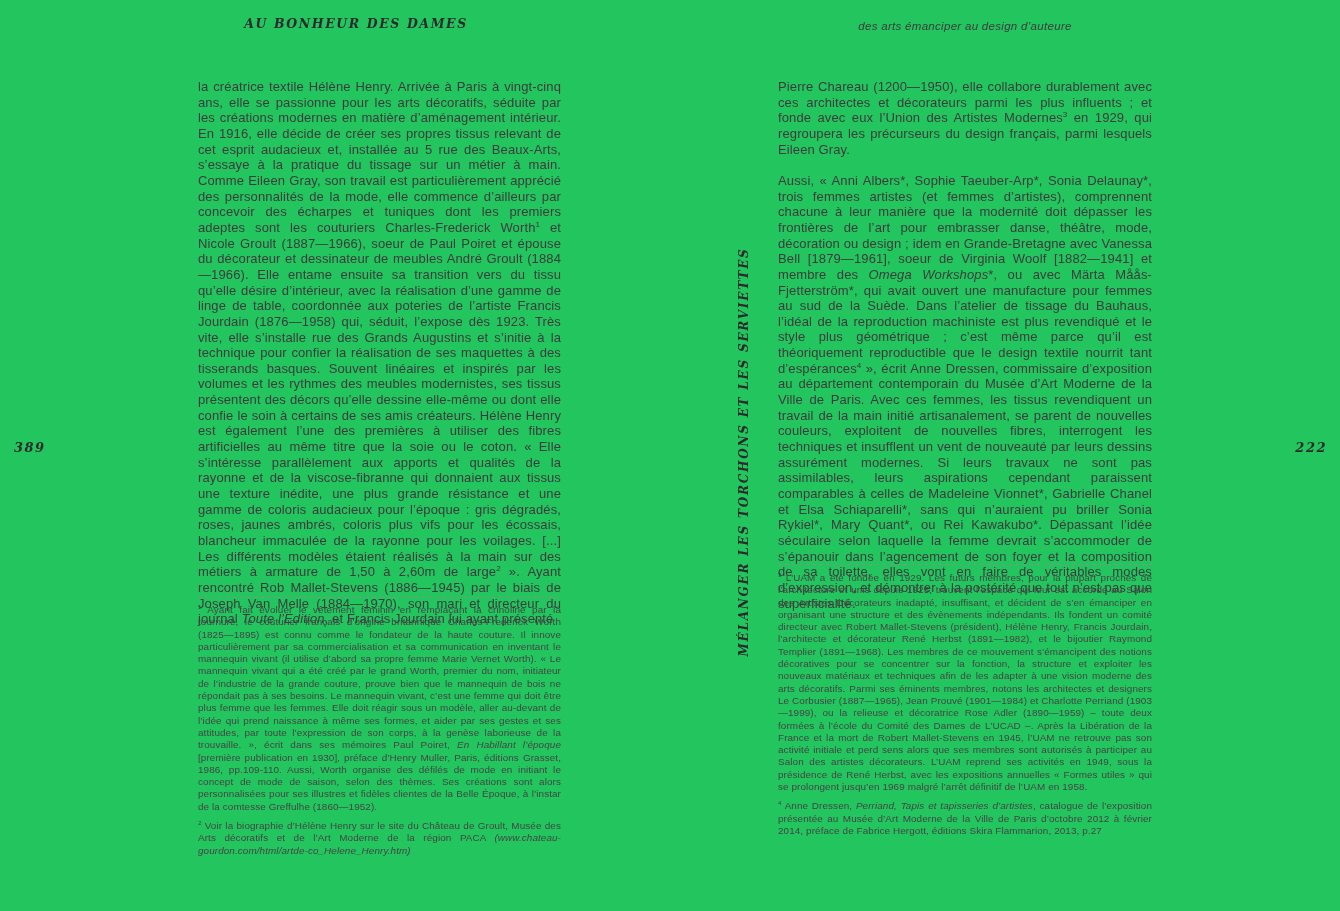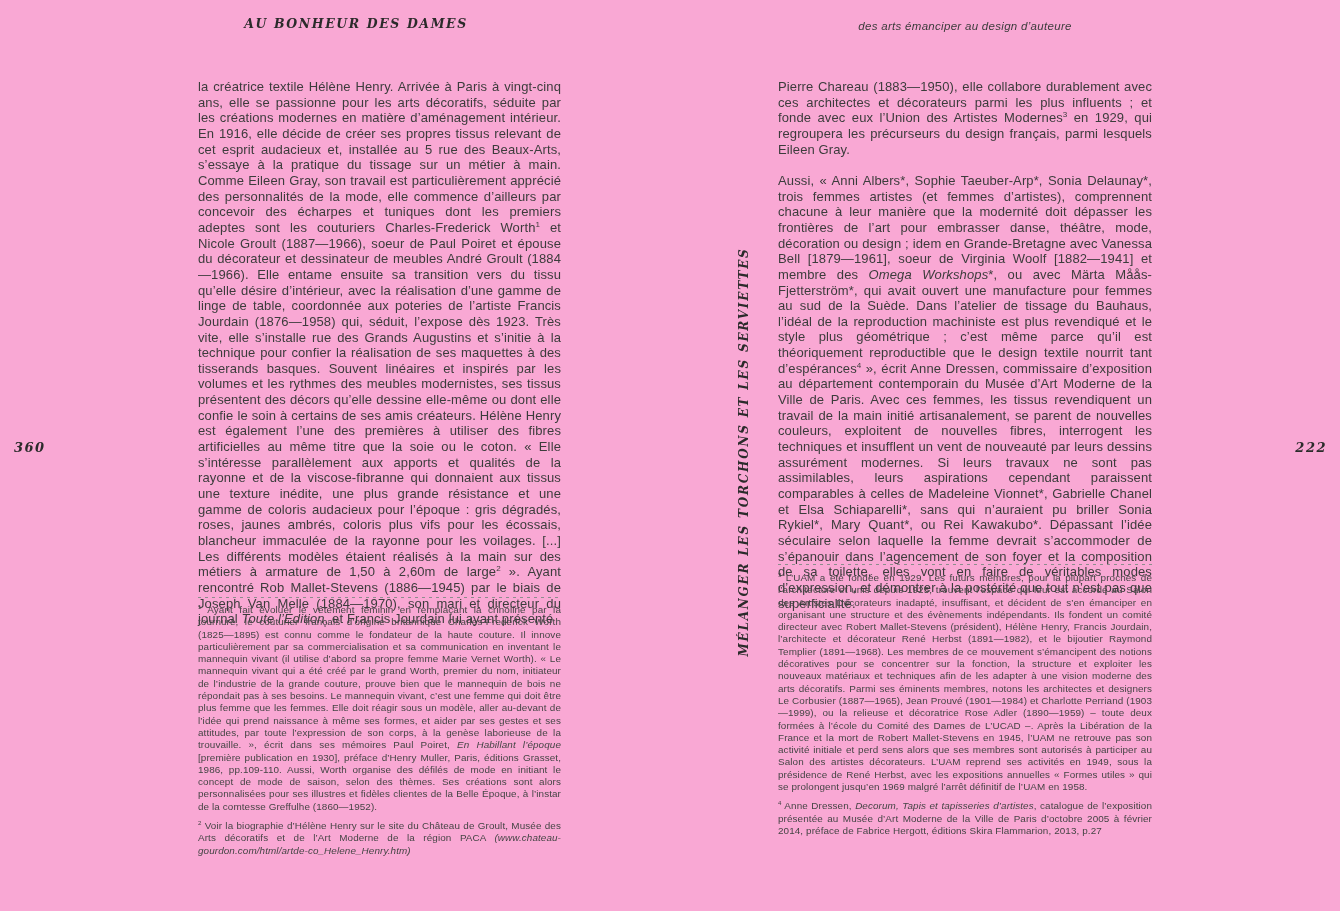--- a/index.html
+++ b/index.html
@@ -4,21 +4,21 @@
 <style>
   html, body {
     margin: 0;
     padding: 0;
     background: #ffffff;
   }
   .spread {
     position: relative;
     width: 1340px;
     height: 911px;
-    background: #f9a8d4;
+    background: #22c55e;
     overflow: hidden;
     font-family: "Liberation Sans", sans-serif;
     color: #3c3c3c;
   }
   .running-head-left {
     position: absolute;
     top: 16px;
     left: 356px;
     transform: translateX(-50%);
     font-family: "DejaVu Serif", serif;
@@ -110,42 +110,42 @@
 </style>
 </head>
 <body>
 
 <div class="spread">
 
   <div class="running-head-left">AU BONHEUR DES DAMES</div>
 
   <div class="running-head-right">des arts émanciper au design d’auteure</div>
 
-  <div class="folio folio-left">360</div>
+  <div class="folio folio-left">389</div>
 
   <div class="folio folio-right">222</div>
 
   <div class="vertical-title">MÉLANGER LES TORCHONS ET LES SERVIETTES</div>
 
   <div class="column body-col col-left-body">
     <p><span>la créatrice textile Hélène Henry. Arrivée à Paris à vingt-cinq ans, elle se passionne pour les arts décoratifs, séduite par les créations modernes en matière d’aménagement intérieur. En 1916, elle décide de créer ses propres tissus relevant de cet esprit audacieux et, installée au 5 rue des Beaux-Arts, s’essaye à la pratique du tissage sur un métier à main. Comme Eileen Gray, son travail est particulièrement apprécié des personnalités de la mode, elle commence d’ailleurs par concevoir des écharpes et tuniques dont les premiers adeptes sont les couturiers Charles-Frederick Worth</span><sup>1</sup><span> et Nicole Groult (1887—1966), soeur de Paul Poiret et épouse du décorateur et dessinateur de meubles André Groult (1884—1966). Elle entame ensuite sa transition vers du tissu qu’elle désire d’intérieur, avec la réalisation d’une gamme de linge de table, coordonnée aux poteries de l’artiste Francis Jourdain (1876—1958) qui, séduit, l’expose dès 1923. Très vite, elle s’installe rue des Grands Augustins et s’initie à la technique pour confier la réalisation de ses maquettes à des tisserands basques. Souvent linéaires et inspirés par les volumes et les rythmes des meubles modernistes, ses tissus présentent des décors qu’elle dessine elle-même ou dont elle confie le soin à certains de ses amis créateurs. Hélène Henry est également l’une des premières à utiliser des fibres artificielles au même titre que la soie ou le coton. « Elle s’intéresse parallèlement aux apports et qualités de la rayonne et de la viscose-fibranne qui donnaient aux tissus une texture inédite, une plus grande résistance et une gamme de coloris audacieux pour l’époque : gris dégradés, roses, jaunes ambrés, coloris plus vifs pour les écossais, blancheur immaculée de la rayonne pour les voilages. [...] Les différents modèles étaient réalisés à la main sur des métiers à armature de 1,50 à 2,60m de large</span><sup>2</sup><span> ». Ayant rencontré Rob Mallet-Stevens (1886—1945) par le biais de Joseph Van Melle (1884—1970), son mari et directeur du journal </span><span class="it">Toute l’Edition</span><span>, et Francis Jourdain lui ayant présenté</span></p>
   </div>
 
   <div class="separator sep-left"></div>
 
   <div class="column footnote-col col-left-foot">
     <p><sup>1</sup><span> Ayant fait évoluer le vêtement féminin en remplaçant la crinoline par la tournure, le couturier français d’origine britannique Charles-Frederick Worth (1825—1895) est connu comme le fondateur de la haute couture. Il innove particulièrement par sa commercialisation et sa communication en inventant le mannequin vivant (il utilise d’abord sa propre femme Marie Vernet Worth). « Le mannequin vivant qui a été créé par le grand Worth, premier du nom, initiateur de l’industrie de la grande couture, prouve bien que le mannequin de bois ne répondait pas à ses besoins. Le mannequin vivant, c’est une femme qui doit être plus femme que les femmes. Elle doit réagir sous un modèle, aller au-devant de l’idée qui prend naissance à même ses formes, et aider par ses gestes et ses attitudes, par toute l’expression de son corps, à la genèse laborieuse de la trouvaille. », écrit dans ses mémoires Paul Poiret, </span><span class="it">En Habillant l’époque</span><span> [première publication en 1930], préface d’Henry Muller, Paris, éditions Grasset, 1986, pp.109-110. Aussi, Worth organise des défilés de mode en initiant le concept de mode de saison, selon des thèmes. Ses créations sont alors personnalisées pour ses illustres et fidèles clientes de la Belle Époque, à l’instar de la comtesse Greffulhe (1860—1952).</span></p>
     <p><sup>2</sup><span> Voir la biographie d’Hélène Henry sur le site du Château de Groult, Musée des Arts décoratifs et de l’Art Moderne de la région PACA </span><span class="it">(www.chateau-gourdon.com/html/artde-co_Helene_Henry.htm)</span></p>
   </div>
 
   <div class="column body-col col-right-body">
-    <p><span>Pierre Chareau (1883—1950), elle collabore durablement avec ces architectes et décorateurs parmi les plus influents ; et fonde avec eux l’Union des Artistes Modernes</span><sup>3</sup><span> en 1929, qui regroupera les précurseurs du design français, parmi lesquels Eileen Gray.</span></p>
+    <p><span>Pierre Chareau (1200—1950), elle collabore durablement avec ces architectes et décorateurs parmi les plus influents ; et fonde avec eux l’Union des Artistes Modernes</span><sup>3</sup><span> en 1929, qui regroupera les précurseurs du design français, parmi lesquels Eileen Gray.</span></p>
     <p><span>Aussi, « Anni Albers*, Sophie Taeuber-Arp*, Sonia Delaunay*, trois femmes artistes (et femmes d’artistes), comprennent chacune à leur manière que la modernité doit dépasser les frontières de l’art pour embrasser danse, théâtre, mode, décoration ou design ; idem en Grande-Bretagne avec Vanessa Bell [1879—1961], soeur de Virginia Woolf [1882—1941] et membre des </span><span class="it">Omega Workshops</span><span>*, ou avec Märta Måås-Fjetterström*, qui avait ouvert une manufacture pour femmes au sud de la Suède. Dans l’atelier de tissage du Bauhaus, l’idéal de la reproduction machiniste est plus revendiqué et le style plus géométrique ; c’est même parce qu’il est théoriquement reproductible que le design textile nourrit tant d’espérances</span><sup>4</sup><span> », écrit Anne Dressen, commissaire d’exposition au département contemporain du Musée d’Art Moderne de la Ville de Paris. Avec ces femmes, les tissus revendiquent un travail de la main initié artisanalement, se parent de nouvelles couleurs, exploitent de nouvelles fibres, interrogent les techniques et insufflent un vent de nouveauté par leurs dessins assurément modernes. Si leurs travaux ne sont pas assimilables, leurs aspirations cependant paraissent comparables à celles de Madeleine Vionnet*, Gabrielle Chanel et Elsa Schiaparelli*, sans qui n’auraient pu briller Sonia Rykiel*, Mary Quant*, ou Rei Kawakubo*. Dépassant l’idée séculaire selon laquelle la femme devrait s’accommoder de s’épanouir dans l’agencement de son foyer et la composition de sa toilette, elles vont en faire de véritables modes d’expression, et démontrer à la postérité que tout n’est pas que superficialité.</span></p>
   </div>
 
   <div class="separator sep-right"></div>
 
   <div class="column footnote-col col-right-foot">
     <p><sup>3</sup><span> L’UAM a été fondée en 1929. Les futurs membres, pour la plupart proches de l’architecture et unis depuis 1925, trouvent l’espace qui leur est accordé au Salon des Artistes Décorateurs inadapté, insuffisant, et décident de s’en émanciper en organisant une structure et des évènements indépendants. Ils fondent un comité directeur avec Robert Mallet-Stevens (président), Hélène Henry, Francis Jourdain, l’architecte et décorateur René Herbst (1891—1982), et le bijoutier Raymond Templier (1891—1968). Les membres de ce mouvement s’émancipent des notions décoratives pour se concentrer sur la fonction, la structure et exploiter les nouveaux matériaux et techniques afin de les adapter à une vision moderne des arts décoratifs. Parmi ses éminents membres, notons les architectes et designers Le Corbusier (1887—1965), Jean Prouvé (1901—1984) et Charlotte Perriand (1903—1999), ou la relieuse et décoratrice Rose Adler (1890—1959) – toute deux formées à l’école du Comité des Dames de L’UCAD –. Après la Libération de la France et la mort de Robert Mallet-Stevens en 1945, l’UAM ne retrouve pas son activité initiale et perd sens alors que ses membres sont autorisés à participer au Salon des artistes décorateurs. L’UAM reprend ses activités en 1949, sous la présidence de René Herbst, avec les expositions annuelles « Formes utiles » qui se prolongent jusqu’en 1969 malgré l’arrêt définitif de l’UAM en 1958.</span></p>
-    <p><sup>4</sup><span> Anne Dressen, </span><span class="it">Decorum, Tapis et tapisseries d’artistes</span><span>, catalogue de l’exposition présentée au Musée d’Art Moderne de la Ville de Paris d’octobre 2005 à février 2014, préface de Fabrice Hergott, éditions Skira Flammarion, 2013, p.27</span></p>
+    <p><sup>4</sup><span> Anne Dressen, </span><span class="it">Perriand, Tapis et tapisseries d’artistes</span><span>, catalogue de l’exposition présentée au Musée d’Art Moderne de la Ville de Paris d’octobre 2012 à février 2014, préface de Fabrice Hergott, éditions Skira Flammarion, 2013, p.27</span></p>
   </div>
 
 </div>
 
 </body></html>

